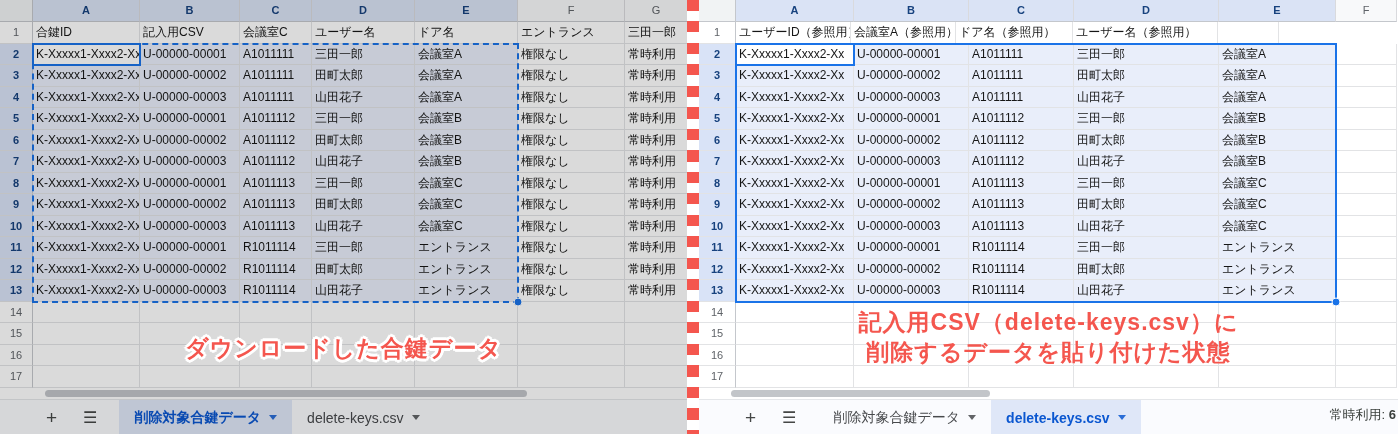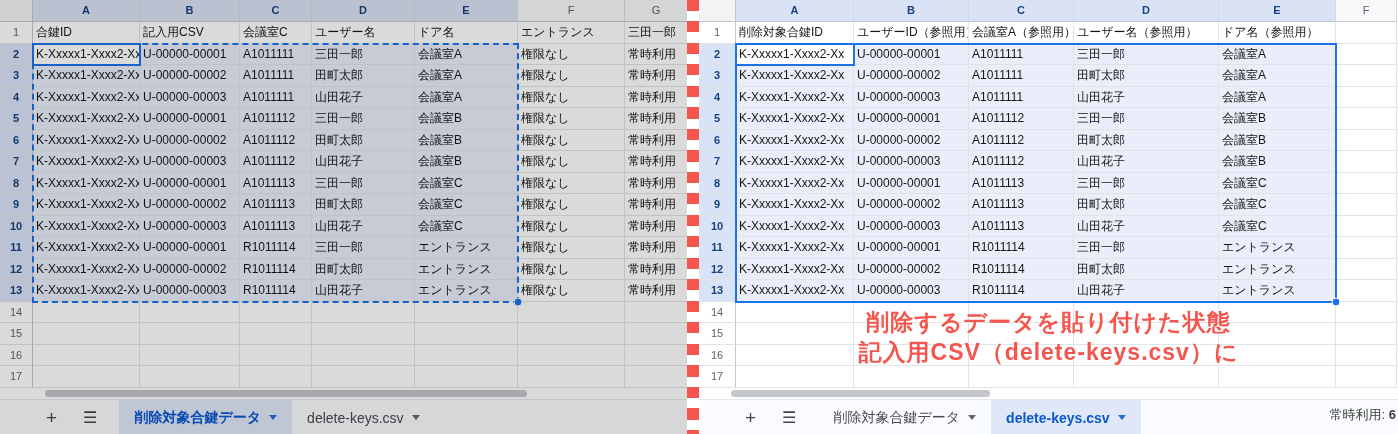--- a/index.html
+++ b/index.html
@@ -258,42 +258,42 @@
         <div class="tab first active">
           <span>削除対象合鍵データ</span>
           <span class="caret"></span>
         </div>
         <div class="tab">
           <span>delete-keys.csv</span>
           <span class="caret"></span>
         </div>
       </div>
     </div>
+    <div class="note l">ダウンロードした合鍵データ</div>
   </section>
 
   <div class="divider"></div>
 
   <section class="pane right">
     <div class="grid" id="rgrid">
         <div class="hrow">
           <div class="corner" style="width: 37px;"></div>
           <div class="colhead sel" style="width: 118px;">A</div>
           <div class="colhead sel" style="width: 115px;">B</div>
           <div class="colhead sel" style="width: 105px;">C</div>
           <div class="colhead sel" style="width: 145px;">D</div>
           <div class="colhead sel" style="width: 117px;">E</div>
           <div class="colhead" style="width: 61px;">F</div>
         </div>
         <div class="row">
           <div class="rownum" style="width: 37px;">1</div>
-          <div class="cell" style="width: 118px;">削除対象合鍵ID</div>
           <div class="cell" style="width: 115px;">ユーザーID（参照用）</div>
           <div class="cell" style="width: 105px;">会議室A（参照用）</div>
+          <div class="cell" style="width: 117px;">ドア名（参照用）</div>
           <div class="cell" style="width: 145px;">ユーザー名（参照用）</div>
-          <div class="cell" style="width: 117px;">ドア名（参照用）</div>
           <div class="cell" style="width: 61px;"></div>
         </div>
         <div class="row">
           <div class="rownum sel" style="width: 37px;">2</div>
           <div class="cell" style="width: 118px;">K-Xxxxx1-Xxxx2-Xx</div>
           <div class="cell sel" style="width: 115px;">U-00000-00001</div>
           <div class="cell sel" style="width: 105px;">A1011111</div>
           <div class="cell sel" style="width: 145px;">三田一郎</div>
           <div class="cell sel" style="width: 117px;">会議室A</div>
           <div class="cell" style="width: 61px;"></div>
@@ -445,17 +445,17 @@
         <span>削除対象合鍵データ</span>
         <span class="caret"></span>
       </div>
       <div class="tab active">
         <span>delete-keys.csv</span>
         <span class="caret"></span>
       </div>
     </div>
     <div class="count"><span>常時利用:</span>&nbsp;<b>6</b></div>
     <div class="note r">
+      <div>記入用CSV（delete-keys.csv）に</div>
       <div>削除するデータを貼り付けた状態</div>
-      <div>記入用CSV（delete-keys.csv）に</div>
     </div>
   </section>
 </div>
 
 </body></html>

